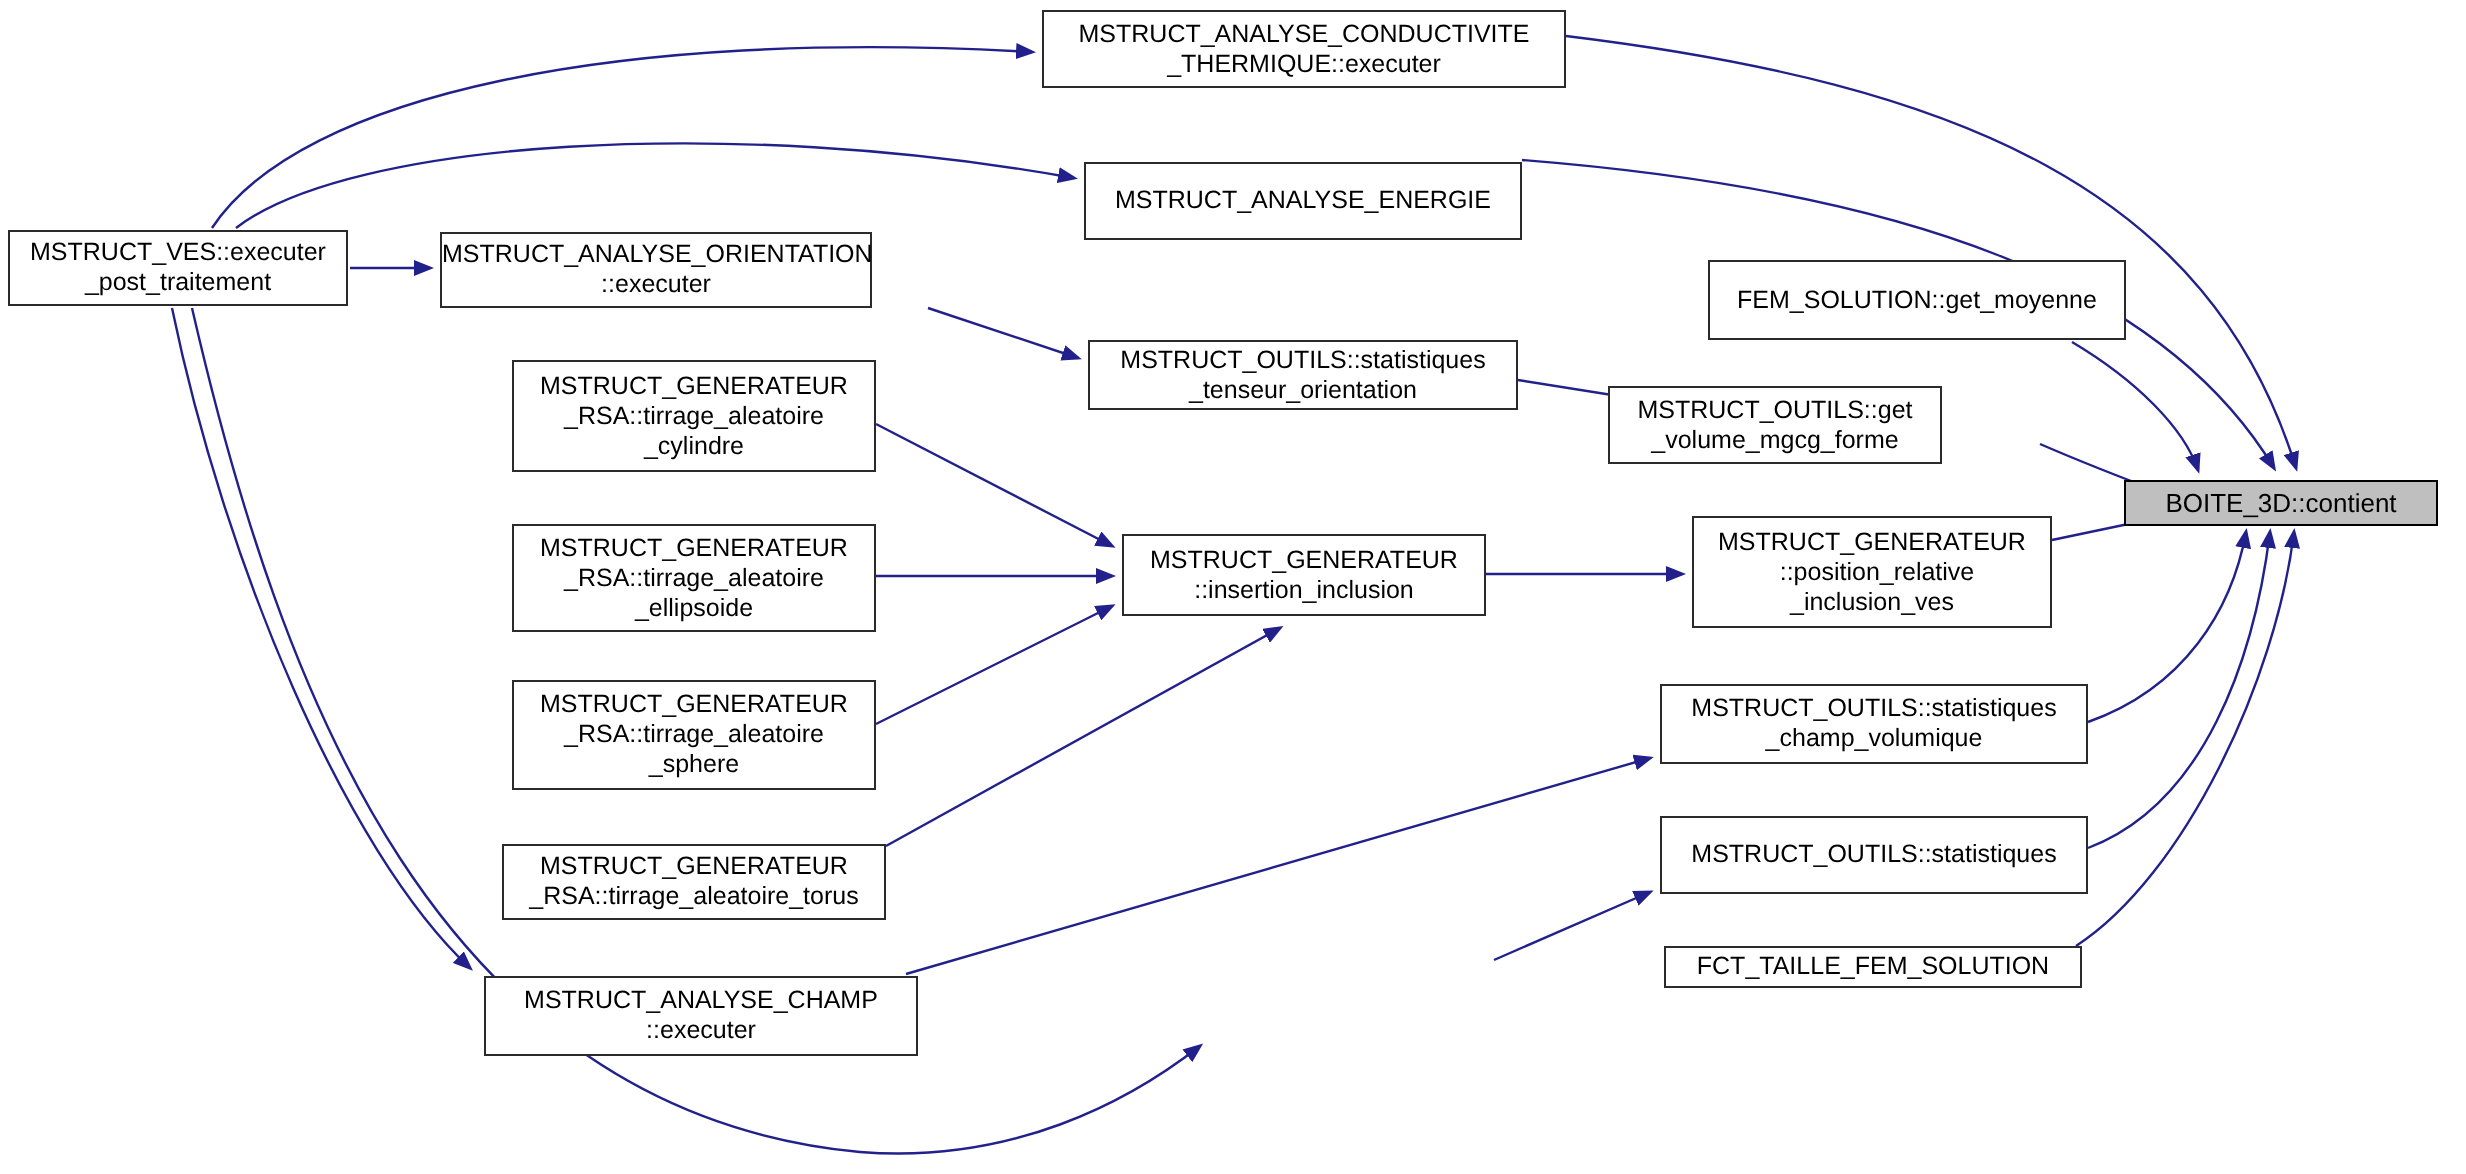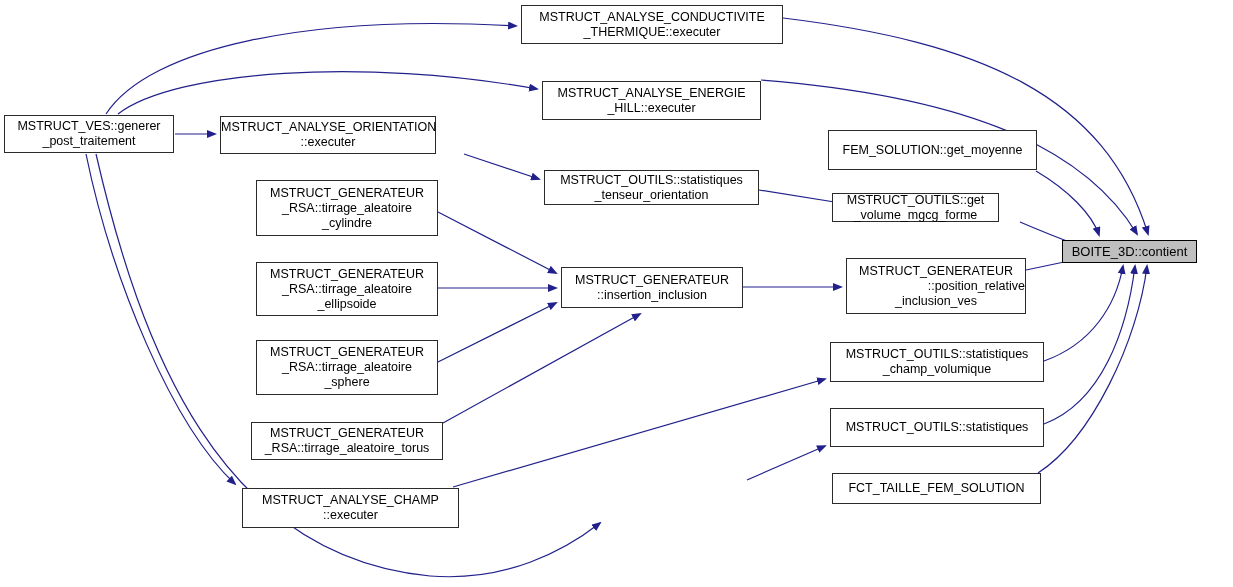--- a/index.html
+++ b/index.html
@@ -17,21 +17,21 @@
     box-sizing:border-box;
     background:#ffffff;
     border:1px solid #2b2b2b;
     color:#000000;
     font-size:12.5px;line-height:15px;
     display:flex;flex-direction:column;justify-content:center;
     text-align:center;
   }
   .node .ln{white-space:nowrap;}
   .node.root{background:#bfbfbf;border:1.5px solid #000000;font-size:13px;}
-  .node .align-left{text-align:right;padding-left:5px;}
+  .node .align-left{text-align:center;padding-left:5px;}
 </style>
 </head>
 <body>
 
 <div id="stage">
 
   <svg class="edges" viewBox="0 0 1233 587" xmlns="http://www.w3.org/2000/svg">
     <defs>
       <marker id="arrow" markerUnits="userSpaceOnUse" markerWidth="10" markerHeight="8" refX="8" refY="4" orient="auto">
         <path d="M0,0 L10,4 L0,8 z" fill="#22218b"></path>
@@ -55,49 +55,48 @@
     <path class="edge" d="M 743,287 L 841,287" marker-end="url(#arrow)"></path>
     <path class="edge" d="M 1026,270 L 1088,257" marker-end="url(#arrow)"></path>
     <path class="edge" d="M 453,487 L 825,379" marker-end="url(#arrow)"></path>
     <path class="edge" d="M 747,480 L 825,446" marker-end="url(#arrow)"></path>
     <path class="edge" d="M 1044,361 C 1092,344 1116,305 1123,266" marker-end="url(#arrow)"></path>
     <path class="edge" d="M 1044,424 C 1102,402 1127,330 1135,266" marker-end="url(#arrow)"></path>
     <path class="edge" d="M 1038,473 C 1092,438 1138,340 1147,266" marker-end="url(#arrow)"></path>
   </svg>
 
   <div class="node" style="left:4px;top:115px;width:170px;height:38px">
-    <div class="ln">MSTRUCT_VES::generer</div>
+    <div class="ln">MSTRUCT_VES::executer</div>
     <div class="ln">_post_traitement</div>
   </div>
 
   <div class="node" style="left:521px;top:5px;width:262px;height:39px">
     <div class="ln">MSTRUCT_ANALYSE_CONDUCTIVITE</div>
     <div class="ln">_THERMIQUE::executer</div>
   </div>
 
   <div class="node" style="left:542px;top:81px;width:219px;height:39px">
     <div class="ln">MSTRUCT_ANALYSE_ENERGIE</div>
-    <div class="ln">_HILL::executer</div>
   </div>
 
   <div class="node" style="left:220px;top:116px;width:216px;height:38px">
     <div class="ln">MSTRUCT_ANALYSE_ORIENTATION</div>
     <div class="ln">::executer</div>
   </div>
 
   <div class="node" style="left:544px;top:170px;width:215px;height:35px">
     <div class="ln">MSTRUCT_OUTILS::statistiques</div>
     <div class="ln">_tenseur_orientation</div>
   </div>
 
-  <div class="node" style="left:828px;top:130px;width:209px;height:40px">
+  <div class="node" style="left:854px;top:130px;width:209px;height:40px">
     <div class="ln">FEM_SOLUTION::get_moyenne</div>
   </div>
 
-  <div class="node" style="left:832px;top:193px;width:167px;height:29px">
+  <div class="node" style="left:804px;top:193px;width:167px;height:39px">
     <div class="ln">MSTRUCT_OUTILS::get</div>
     <div class="ln">_volume_mgcg_forme</div>
   </div>
 
   <div class="node" style="left:256px;top:180px;width:182px;height:56px">
     <div class="ln">MSTRUCT_GENERATEUR</div>
     <div class="ln">_RSA::tirrage_aleatoire</div>
     <div class="ln">_cylindre</div>
   </div>
 
@@ -131,27 +130,27 @@
 
   <div class="node" style="left:830px;top:342px;width:214px;height:40px">
     <div class="ln">MSTRUCT_OUTILS::statistiques</div>
     <div class="ln">_champ_volumique</div>
   </div>
 
   <div class="node" style="left:830px;top:408px;width:214px;height:39px">
     <div class="ln">MSTRUCT_OUTILS::statistiques</div>
   </div>
 
-  <div class="node" style="left:832px;top:473px;width:209px;height:31px">
+  <div class="node" style="left:832px;top:473px;width:209px;height:21px">
     <div class="ln">FCT_TAILLE_FEM_SOLUTION</div>
   </div>
 
   <div class="node" style="left:242px;top:488px;width:217px;height:40px">
     <div class="ln">MSTRUCT_ANALYSE_CHAMP</div>
     <div class="ln">::executer</div>
   </div>
 
 
-  <div class="node root" style="left:1062px;top:240px;width:135px;height:23px">
+  <div class="node root" style="left:1062px;top:240px;width:157px;height:23px">
     <div class="ln">BOITE_3D::contient</div>
   </div>
 
 </div>
 
 </body></html>

